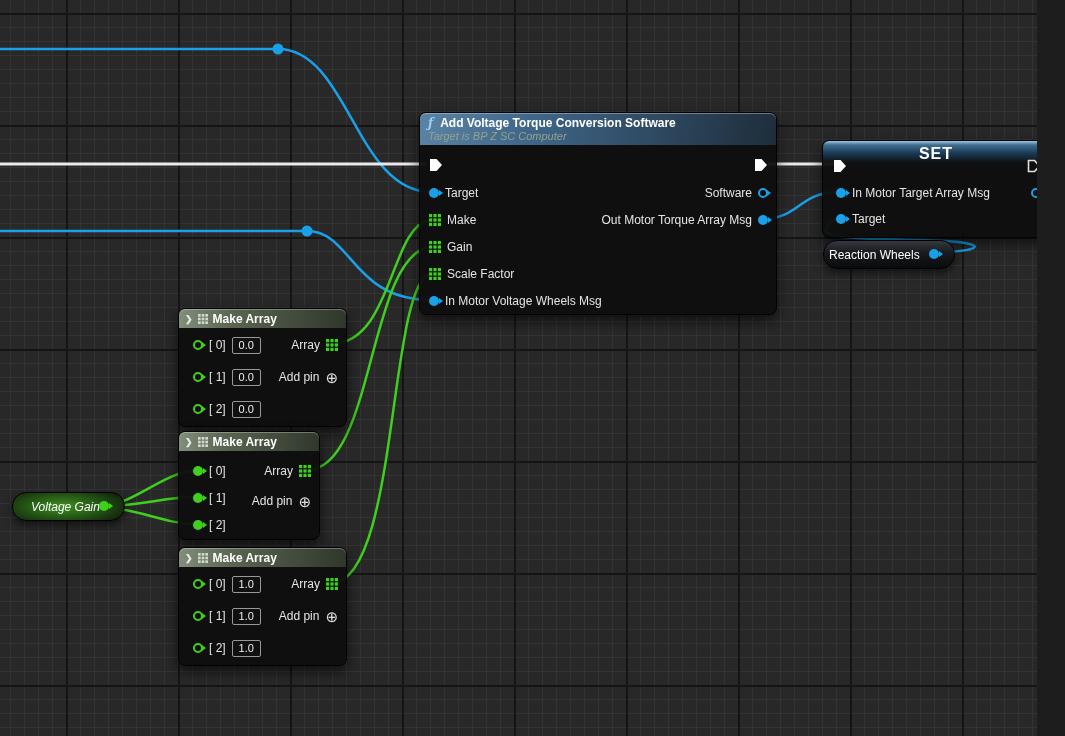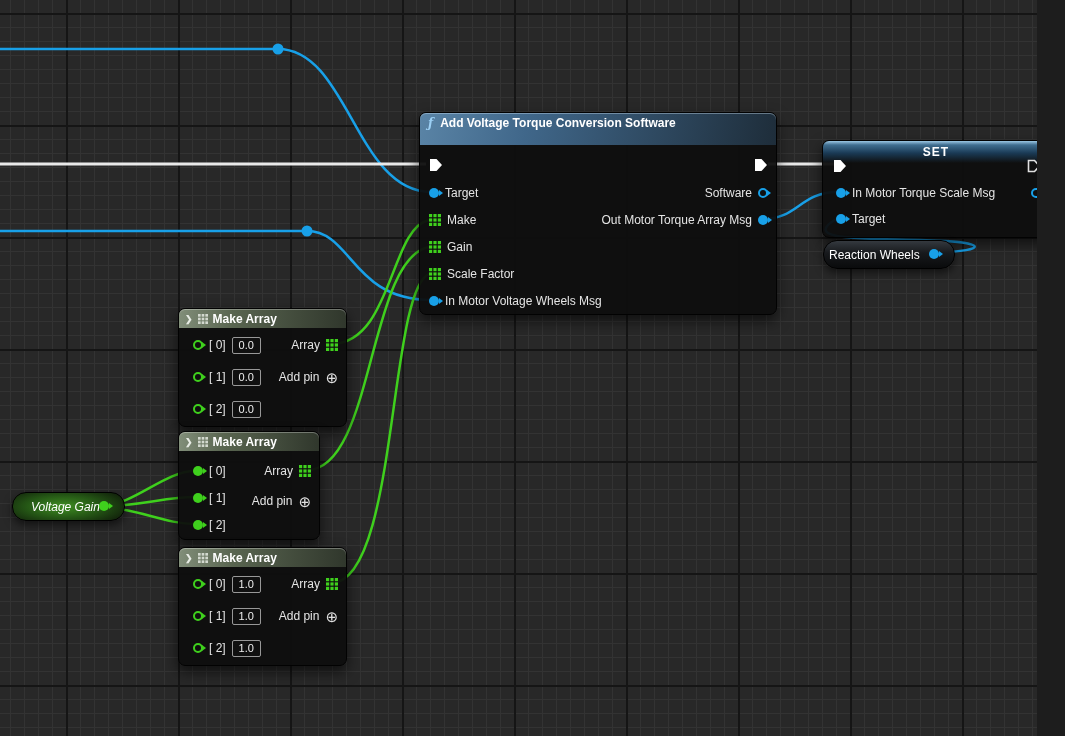--- a/index.html
+++ b/index.html
@@ -44,21 +44,21 @@
   .execpin{width:14px;height:14px;display:block;}
   .gridicon{display:block;}
   .valbox{width:27px;height:15px;border:1px solid #989898;border-radius:2px;background:#101010;
     color:#eee;font-size:11px;line-height:15px;text-align:center;}
   .addplus{font-size:15px;color:#e0e0e0;line-height:15px;}
   
   .set{left:822px;top:140px;width:226px;height:96px;}
   .set-header{height:22px;border-radius:6px 6px 0 0;
     background:linear-gradient(180deg,#9cc8e4 0%,#406e90 18%,#1a3a55 55%,rgba(8,12,16,0) 100%);}
   .set-title{position:absolute;left:0;top:4px;width:100%;text-align:center;
-    font-size:12px;font-weight:bold;letter-spacing:1px;color:#fff;}
+    font-size:16px;font-weight:bold;letter-spacing:1px;color:#fff;}
   
   .pill{position:absolute;z-index:2;height:27px;border-radius:14px;border:1px solid #000;
     box-shadow:0 4px 9px rgba(0,0,0,.55);display:flex;align-items:center;}
   .pill .plabel{font-size:12px;color:#fff;}
   .vg{left:12px;top:492px;width:111px;
     background:radial-gradient(ellipse 75% 95% at 45% 50%,#3f8f22 0%,#245515 45%,#101d0a 85%,#0a0c09 100%);font-style:italic;}
   .vg .plabel{margin-left:18px;}
   .vg .pin{position:absolute;right:15px;top:8px;}
   .rw{left:823px;top:240px;width:130px;
     background:linear-gradient(180deg,#34393f 0%,#17191c 45%,#0a0b0c 100%);}
@@ -131,20 +131,21 @@
       <path d="M768,164 L836,164"></path>
     </g>
 
     <circle cx="278" cy="49" r="5.5" fill="#18a0e8"></circle>
     <circle cx="307" cy="231" r="5.5" fill="#18a0e8"></circle>
   </svg>
 
   <div class="node func">
     <div class="func-header">
       <div class="title-line"><span class="ficon">ƒ</span><span>Add Voltage Torque Conversion Software</span></div>
+      <div class="subtitle">Target is BP Z SC Computer</div>
     </div>
     <div class="prow left" style="top:42px">
         <svg class="execpin" style="color:#fff">
           <use href="#exec-f"></use>
         </svg>
       </div>
     <div class="prow right" style="top:42px">
         <svg class="execpin" style="color:#fff">
           <use href="#exec-f"></use>
         </svg>
@@ -193,21 +194,21 @@
           <use href="#exec-f"></use>
         </svg>
       </div>
     <div class="prow right" style="top:15px">
         <svg class="execpin" style="color:#e0e0e0">
           <use href="#exec-h"></use>
         </svg>
       </div>
     <div class="prow left" style="top:42px;left:13px">
         <span class="pin filled blue"></span>
-        <span class="plabel">In Motor Torque Scale Msg</span>
+        <span class="plabel">In Motor Target Array Msg</span>
       </div>
     <div class="prow right" style="top:42px">
         <span class="pin hollow blue"></span>
       </div>
     <div class="prow left" style="top:68px;left:13px">
         <span class="pin filled blue"></span>
         <span class="plabel">Target</span>
       </div>
   </div>
 

